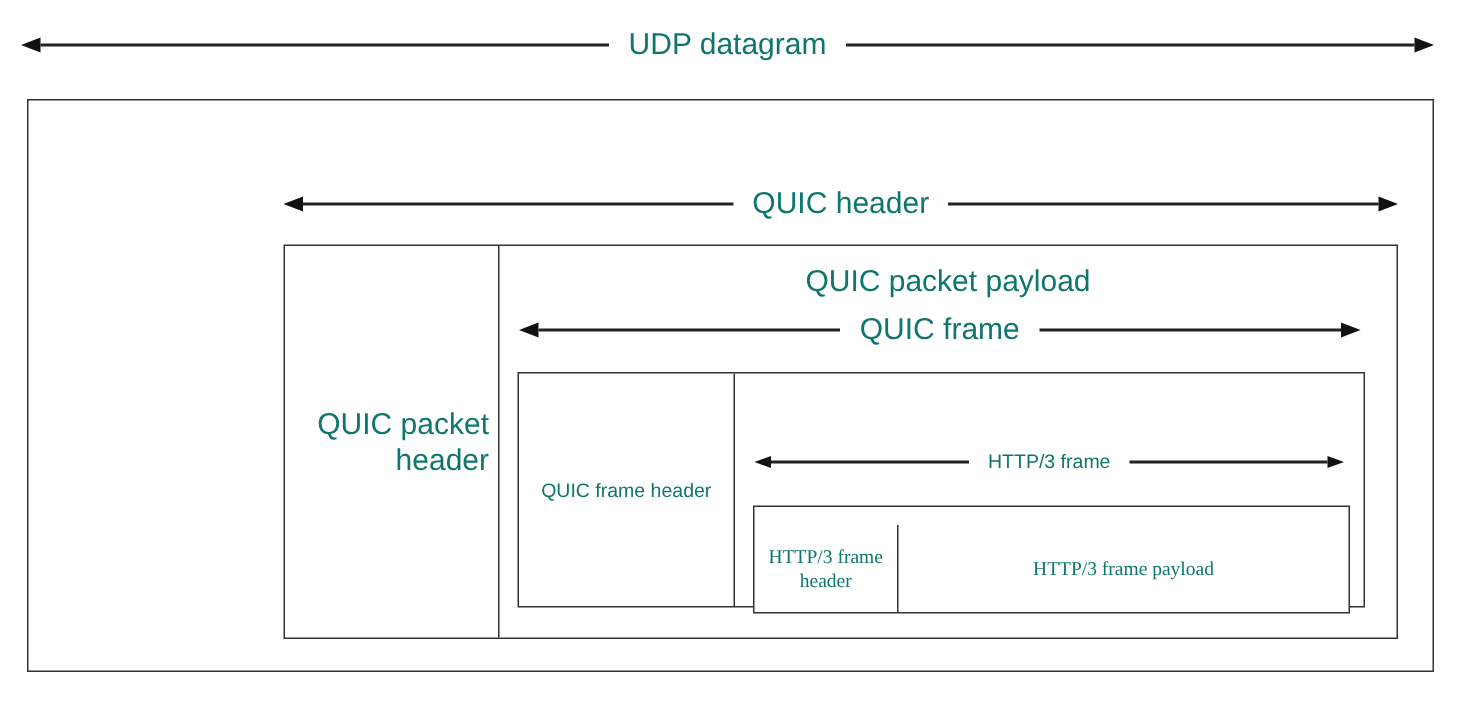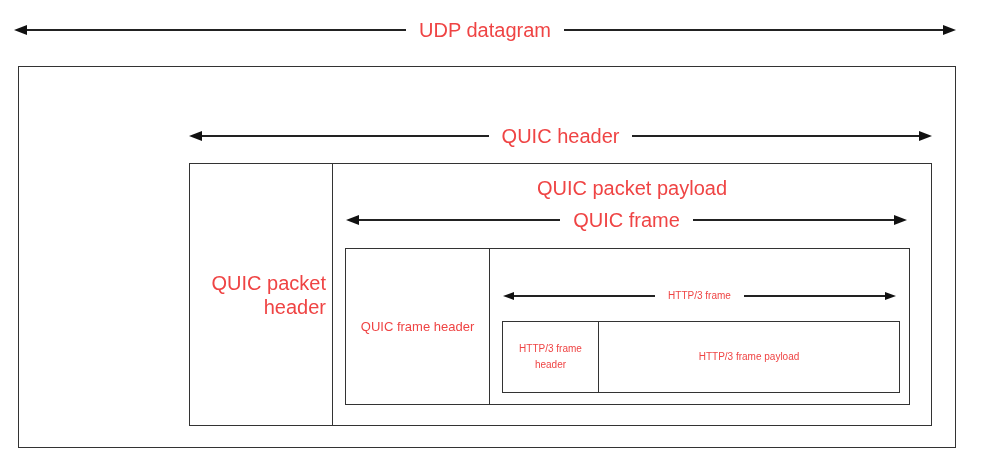--- a/index.html
+++ b/index.html
@@ -1,18 +1,18 @@
 <!DOCTYPE html>
 <html><head>
 <meta charset="utf-8">
 <style>
   html, body { margin:0; padding:0; background:#ffffff; }
   .canvas {
     position:relative; width:984px; height:476px; background:#ffffff;
-    font-family:"Liberation Sans", sans-serif; color:#ef4444; overflow:hidden;
+    font-family:"Liberation Sans", sans-serif; color:#0f766e; overflow:hidden;
   }
   .box {
     position:absolute; border:1.5px solid #333333; box-sizing:border-box; background:#ffffff;
   }
   .cell-header {
     position:absolute; left:0; top:0; bottom:0; box-sizing:border-box;
     border-right:1.5px solid #333333;
     display:flex; align-items:center; justify-content:center;
     text-align:center; padding:0 6px;
   }
@@ -28,37 +28,37 @@
     border-top:5px solid transparent; border-bottom:5px solid transparent;
     border-right:13px solid #111111; }
   .head-r { flex:0 0 auto; width:0; height:0;
     border-top:5px solid transparent; border-bottom:5px solid transparent;
     border-left:13px solid #111111; }
   .harrow.small .head-l { border-top-width:4px; border-bottom-width:4px; border-right-width:11px; }
   .harrow.small .head-r { border-top-width:4px; border-bottom-width:4px; border-left-width:11px; }
   .fs-main { font-size:20px; line-height:24px; }
   .fs-qf-header { font-size:13px; line-height:21px; }
   .fs-qf-payload { font-size:15px; line-height:18px; }
-  .fs-h3 { font-size:10px; line-height:16px; }
+  .fs-h3 { font-size:13px; line-height:16px;margin-top:12px; }
 
   
   .udp-arrow        { left:14px;  top:21px;  width:942px; height:18px; }
   .udp-box          { left:18px;  top:66px;  width:938px; height:382px; }
   .udp-header       { width:157px; }
   .udp-payload-title{ left:157px; right:0;   top:13px; }
   .quic-packet-arrow{ left:170px; top:60px;  width:743px; height:18px; }
   .quic-packet-box  { left:170px; top:96px;  width:743px; height:263px; }
   .qp-header        { width:143px;text-align:right; }
   .qp-payload-title { left:143px; right:0;   top:12px; }
   .quic-frame-arrow { left:156px; top:47px;  width:561px; height:18px;justify-content:center; }
   .quic-frame-box   { left:155px; top:84px;  width:565px; height:157px; }
   .qf-header        { width:144px; }
   .qf-payload-title { left:144px; right:0;   top:6px; }
   .http3-arrow      { left:157px; top:39px;  width:393px; height:16px; }
-  .http3-box        { left:156px; top:72px;  width:398px; height:72px; }
+  .http3-box        { left:156px; top:88px;  width:398px; height:72px;font-family:Liberation Serif, serif; }
   .h3-header        { width:96px; }
   .h3-payload       { left:96px;  right:0; }
 </style>
 </head>
 <body>
 
 <div class="canvas">
 
   <div class="harrow fs-main udp-arrow">
     <span class="head-l"></span>

